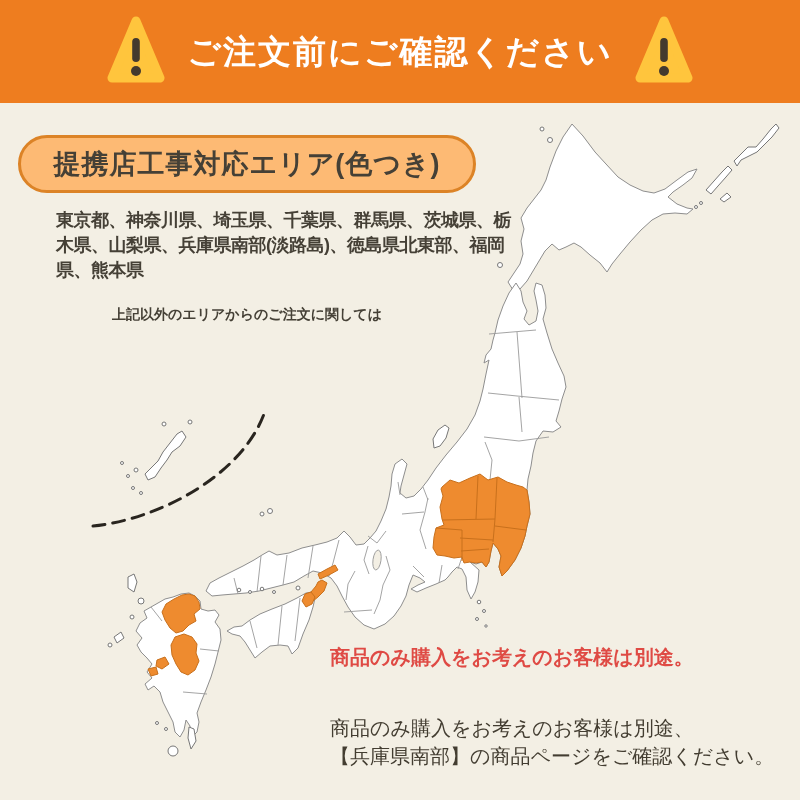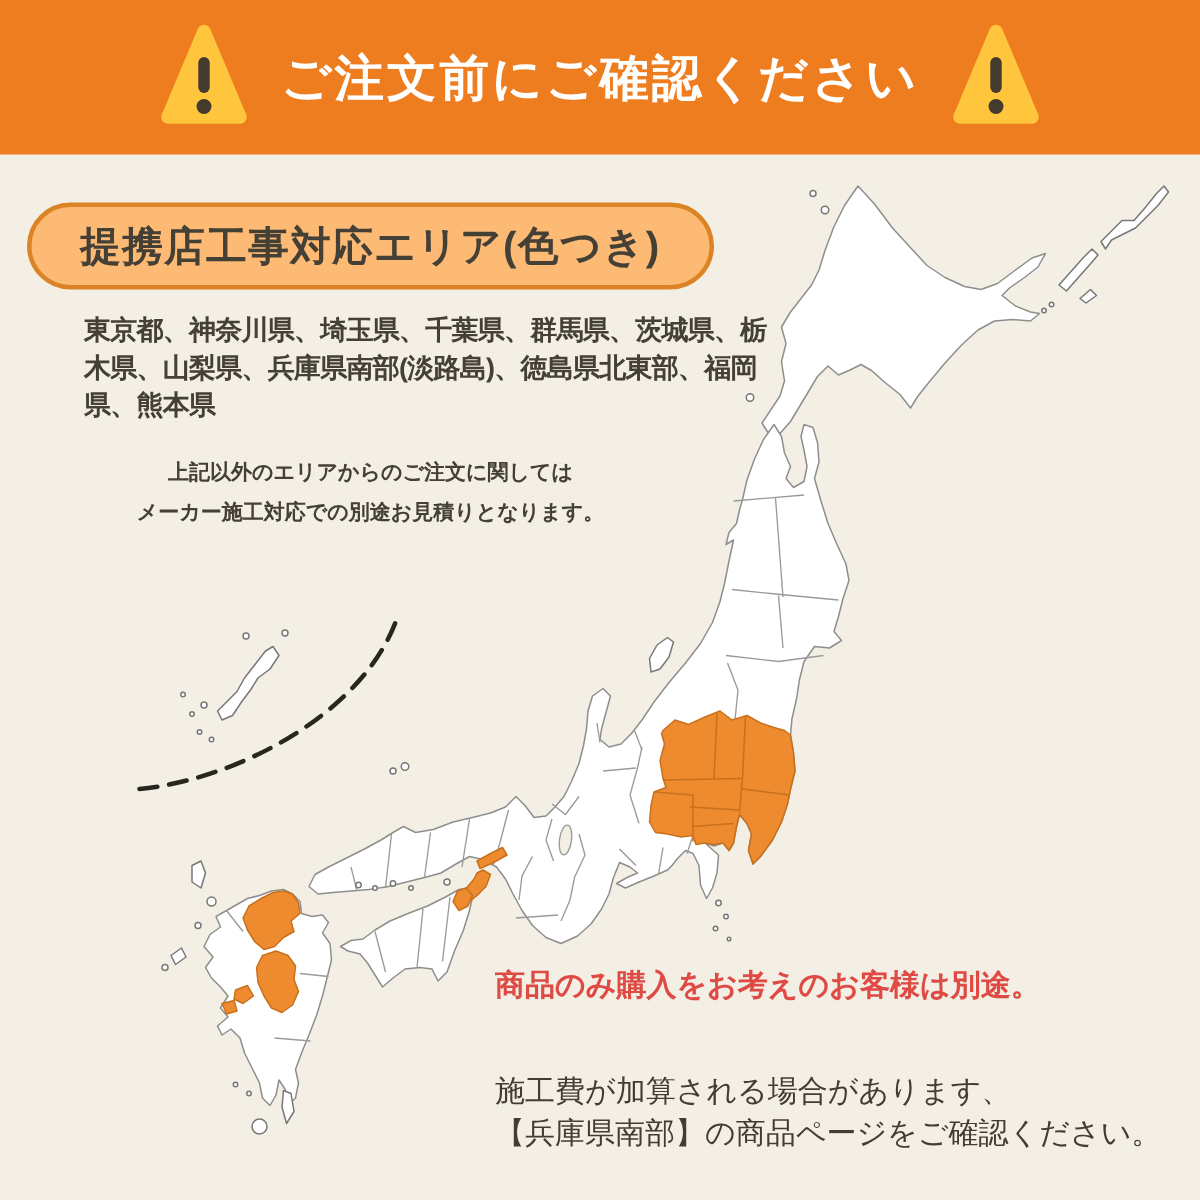--- a/index.html
+++ b/index.html
@@ -251,25 +251,24 @@
   </div>
 
   <div class="title-box">
     <span class="title-text">提携店工事対応エリア(色つき)</span>
   </div>
 
   <div class="area-list">東京都、神奈川県、埼玉県、千葉県、群馬県、茨城県、栃木県、山梨県、兵庫県南部(淡路島)、徳島県北東部、福岡県、熊本県</div>
 
   <div class="notice">
     <div>上記以外のエリアからのご注文に関しては</div>
-    <div>メーカー施工対応での別途お見積りとなります。</div>
   </div>
 
   <div class="caution">
     <div>商品のみ購入をお考えのお客様は別途。</div>
   </div>
 
   <div class="footer-note">
-    <div>施工費が加算される場合があります、</div>
+    <div>商品のみ購入をお考えのお客様は別途、</div>
     <div>【兵庫県南部】の商品ページをご確認ください。</div>
   </div>
 
 </div>
 
 </body></html>

